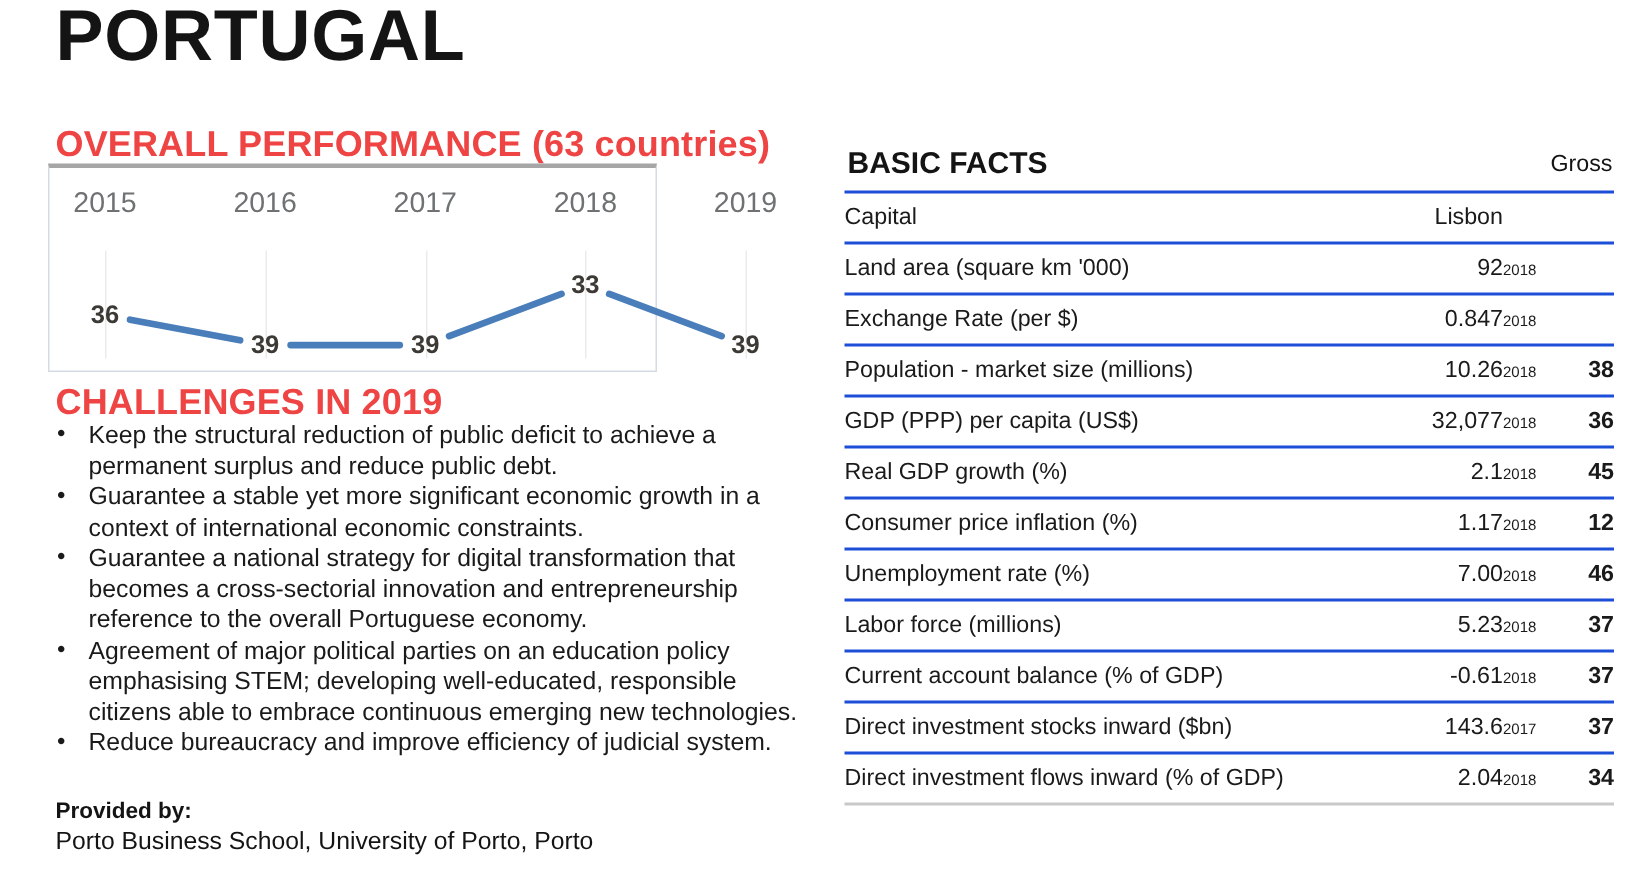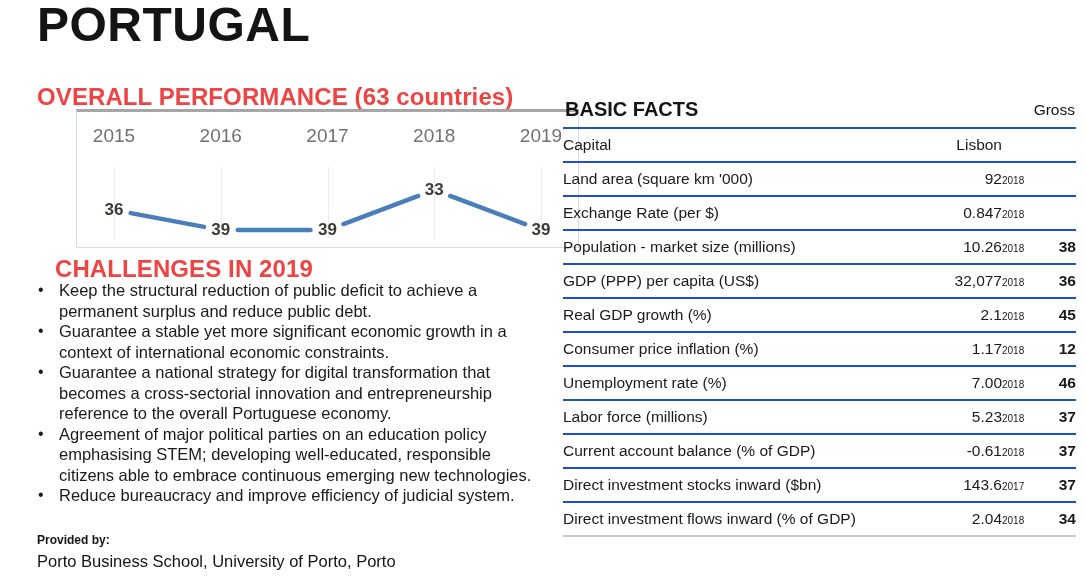--- a/index.html
+++ b/index.html
@@ -21,52 +21,52 @@
   .left-col{position:absolute;left:0;top:0;width:552px;height:587px;}
 
   .section-head{
     font-size:24px;font-weight:bold;color:#ef4444;letter-spacing:0.1px;
   }
   .perf-head{position:absolute;left:37px;top:83px;}
   .perf-head .count{font-weight:bold;}
 
   
   .chart-frame{
-    position:absolute;left:32px;top:109px;width:503px;height:139px;
+    position:absolute;left:32px;top:109px;width:406px;height:139px;
     border:1px solid #d4dbe4;border-top:3px solid #a6a6a6;
-    background:#ffffff;box-sizing:border-box;margin-left:44px;
+    background:#ffffff;box-sizing:border-box;
   }
   .chart-inner{position:absolute;inset:0;}
   .gridline{position:absolute;width:1px;background:#ebebeb;top:55px;bottom:8px;}
   .year-label{
     position:absolute;top:13px;font-size:19px;color:#6f7273;
     transform:translateX(-50%);white-space:nowrap;
   }
   .pt-label{
     position:absolute;font-size:17px;font-weight:bold;color:#3d3a36;
     white-space:nowrap;transform:translate(-50%,-50%);
   }
   svg.spark{position:absolute;left:0;top:0;width:501px;height:137px;overflow:visible;}
 
-  .chal-head{position:absolute;left:37px;top:255px;margin-left:18px;}
+  .chal-head{position:absolute;left:37px;top:255px;}
 
   ul.challenges{
     position:absolute;left:30px;top:280px;width:520px;
     margin:0;padding:0;list-style:none;
   }
   ul.challenges li{
     position:relative;padding-left:29px;margin:0 0 0 0;
     font-size:16.5px;line-height:20.5px;color:#1a1a1a;
   }
   ul.challenges li .bullet{
     position:absolute;left:8px;top:0px;font-size:16px;line-height:20.5px;color:#1a1a1a;
   }
 
   .provided{position:absolute;left:37px;top:530px;}
-  .provided .pb-title{font-size:12px;font-weight:bold;line-height:21px;color:#141414;}
+  .provided .pb-title{font-size:15px;font-weight:bold;line-height:21px;color:#141414;}
   .provided .pb-body{font-size:16.5px;line-height:21px;color:#141414;}
 
   
   .right-col{position:absolute;left:552px;top:16px;width:534px;height:587px;}
 
   .facts-head{
     position:absolute;left:13px;top:82px;
     font-size:20px;font-weight:bold;color:#141414;
   }
   .rank-head{

